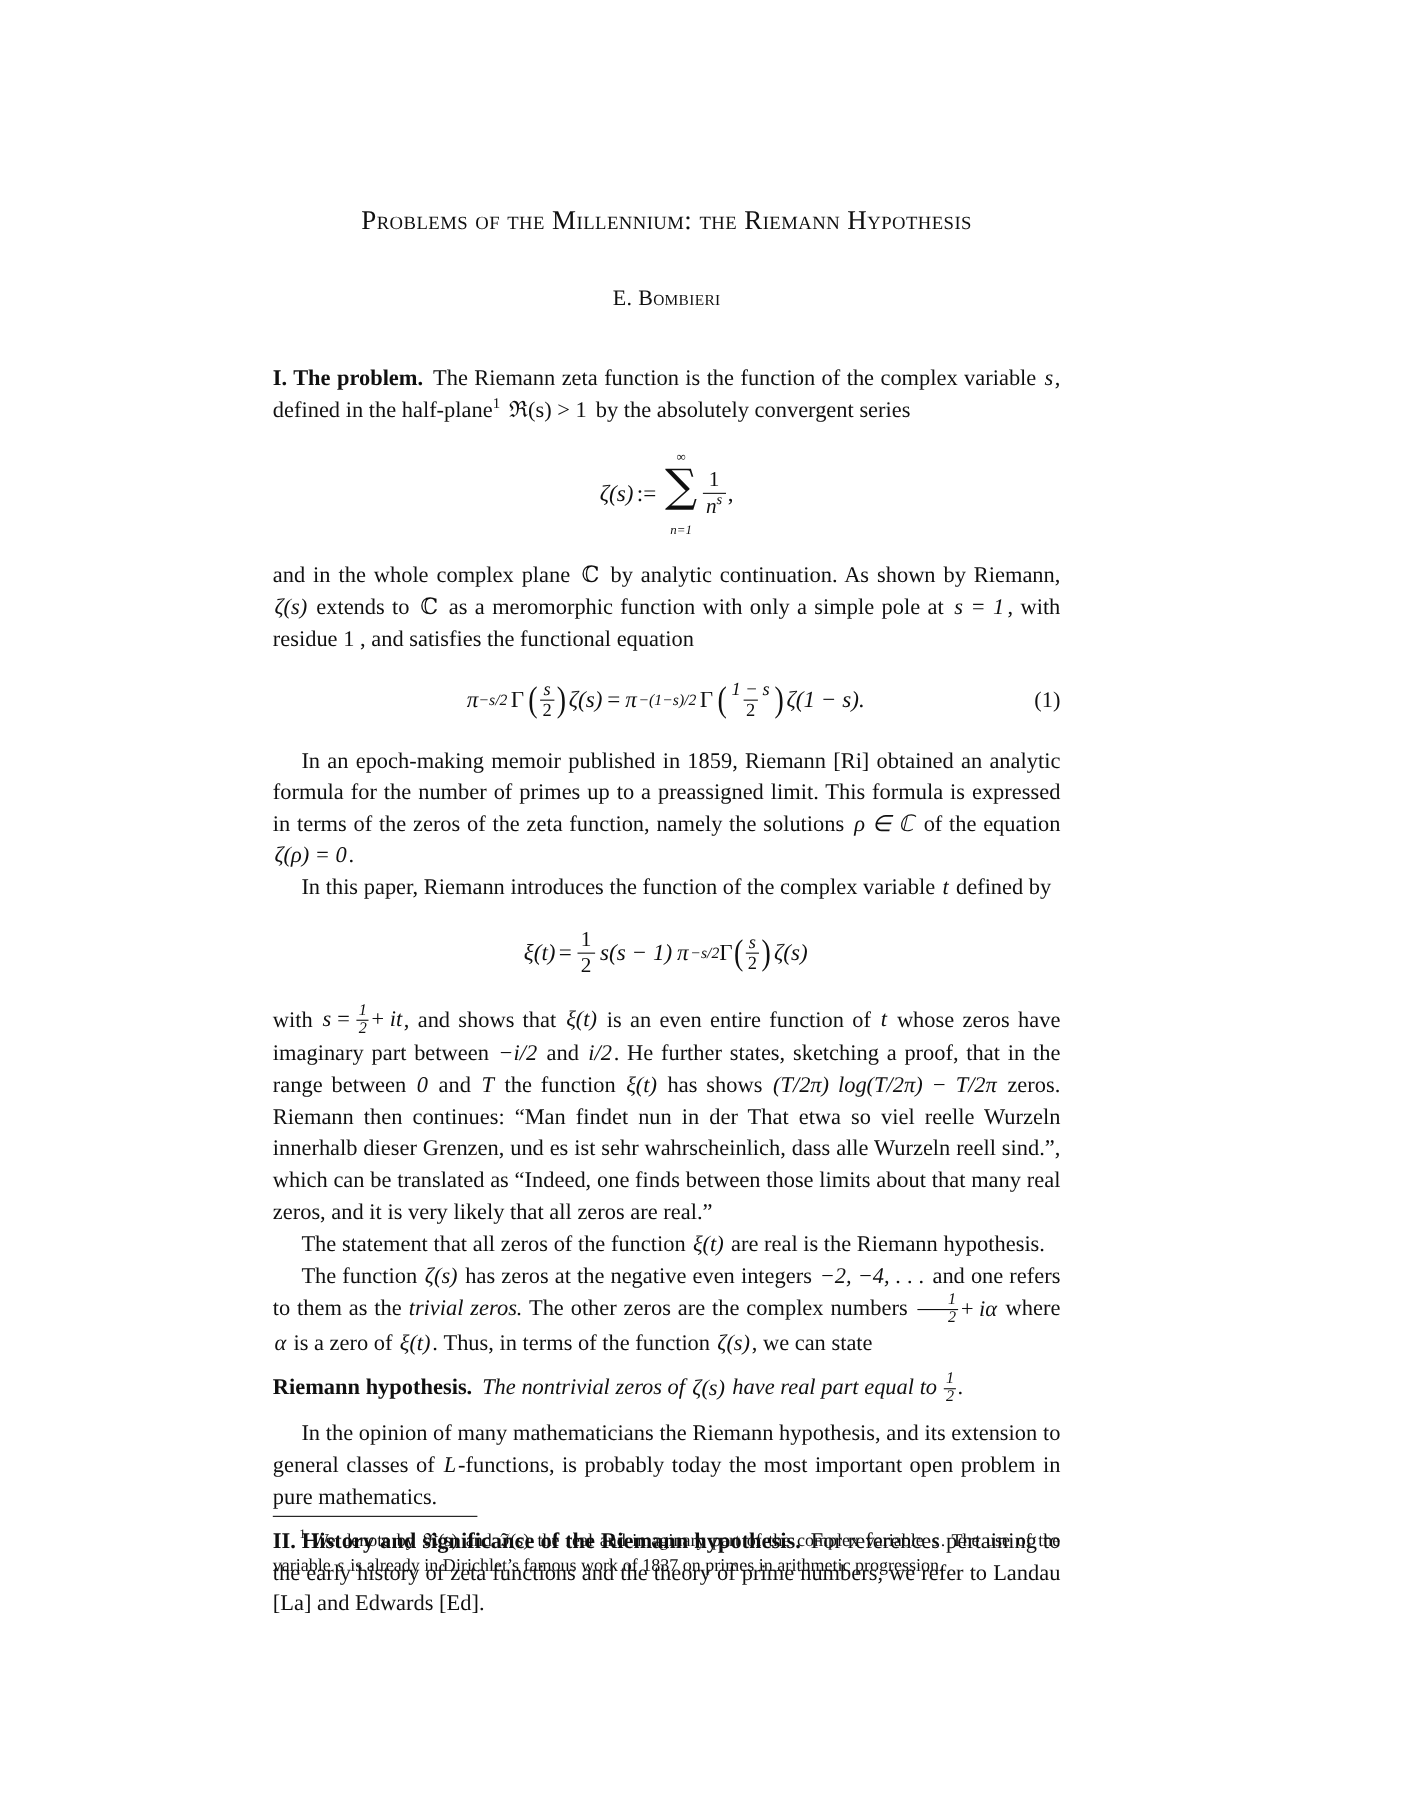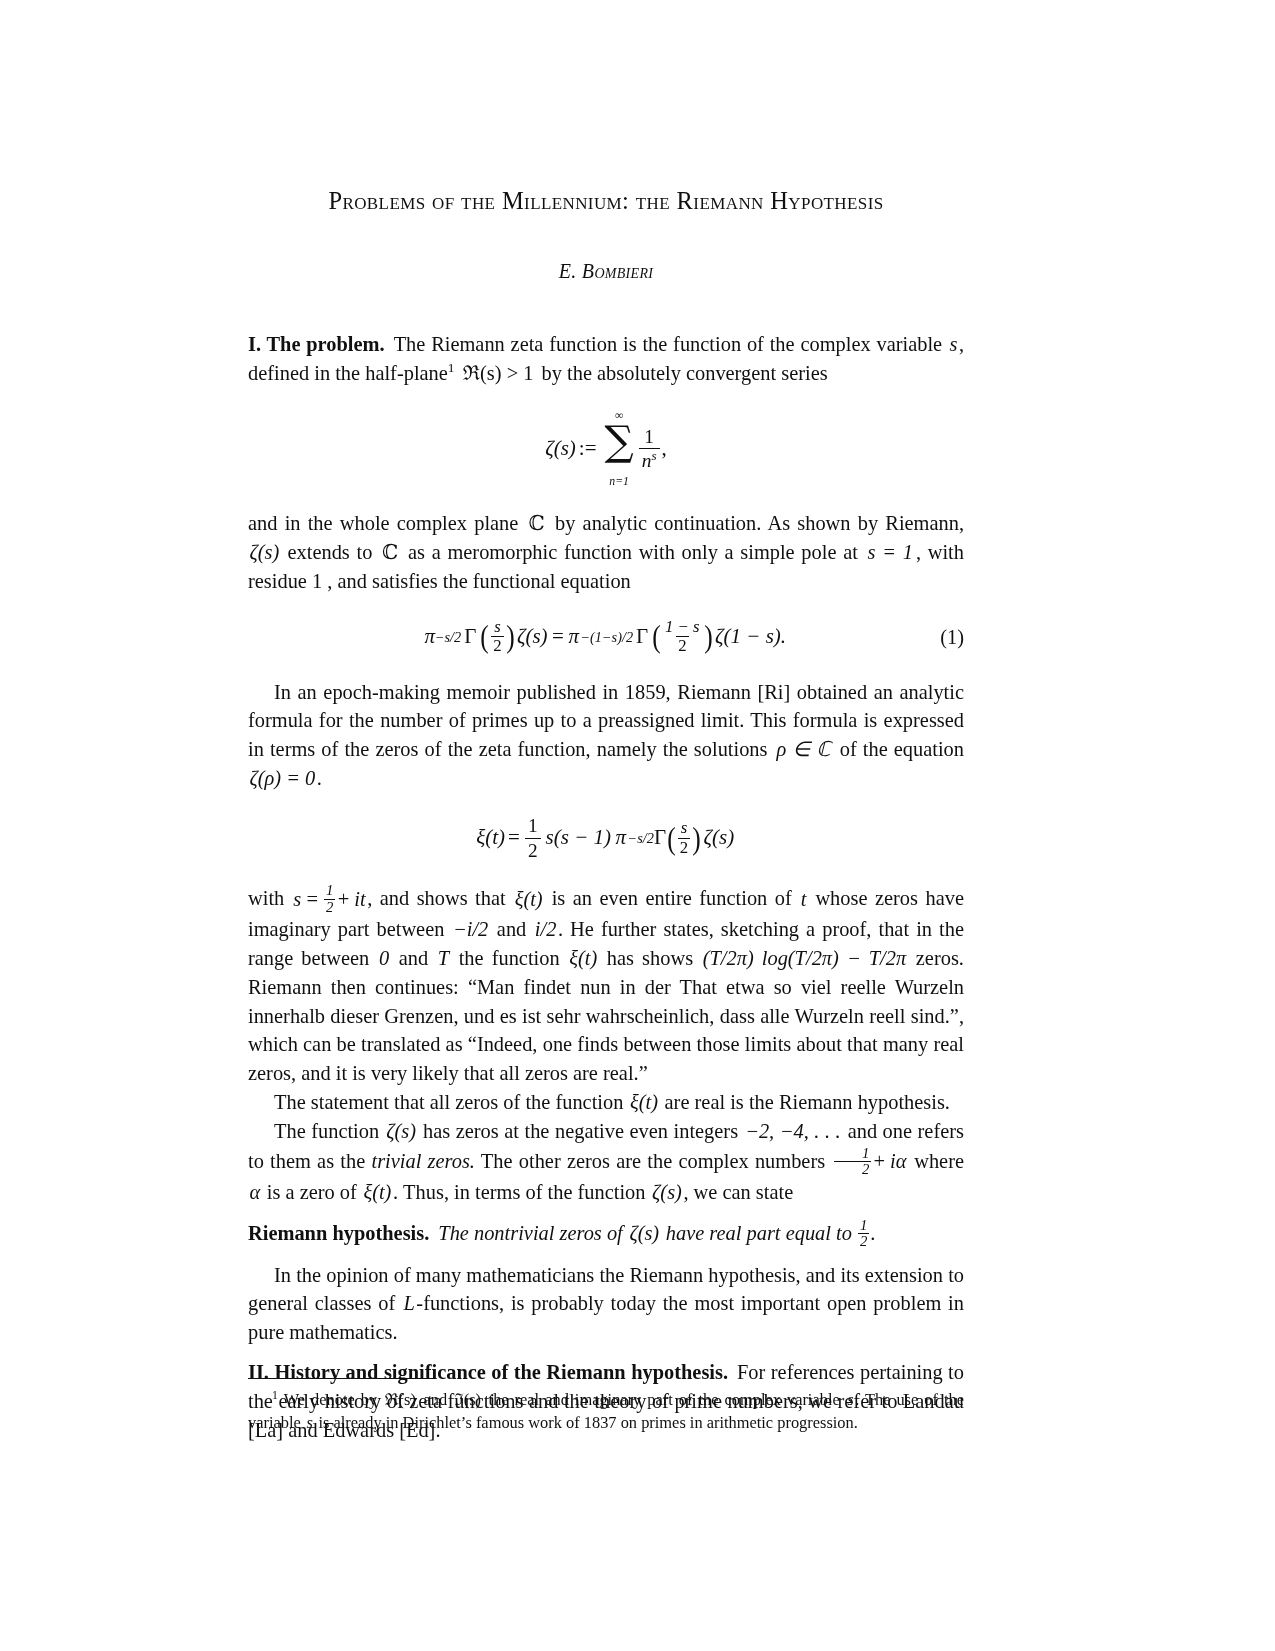--- a/index.html
+++ b/index.html
@@ -41,21 +41,20 @@
     line-height: 1.2;
   }
   .doc-author {
     text-align: center;
     font-size: 20px;
     font-variant: small-caps;
     letter-spacing: 0.3px;
     margin: 44px 0 0 0;
     font-weight: normal;
     line-height: 1.2;
-    font-style: italic;
   }
 
   
   p.body {
     font-size: 20.4px;
     line-height: 28.8px;
     text-align: justify;
     text-justify: inter-word;
     margin: 0;
     hyphens: manual;
@@ -257,20 +256,25 @@
       <span class="eqno">(1)</span>
     </div>
 
     <p class="body indent">
       <span>In an epoch-making memoir published in 1859, Riemann [Ri] obtained an analytic formula for the number of primes up to a preassigned limit. This formula is expressed in terms of the zeros of the zeta function, namely the solutions</span>
       <span class="mathit msw">ρ ∈ ℂ</span>
       <span>of the equation</span>
       <span class="mathit ms">ζ(ρ) = 0</span><span>.</span>
     </p>
 
+    <p class="body indent">
+      <span>In this paper, Riemann introduces the function of the complex variable</span>
+      <span class="mathit ms">t</span>
+      <span>defined by</span>
+    </p>
 
     <div class="display">
       <span class="eqrow">
         <span class="mathit">ξ(t)</span>
         <span class="msw">=</span>
         <span class="dfrac">
           <span class="num">1</span>
           <span class="den">2</span>
         </span>
         <span class="mathit msw">s(s − 1)</span>

